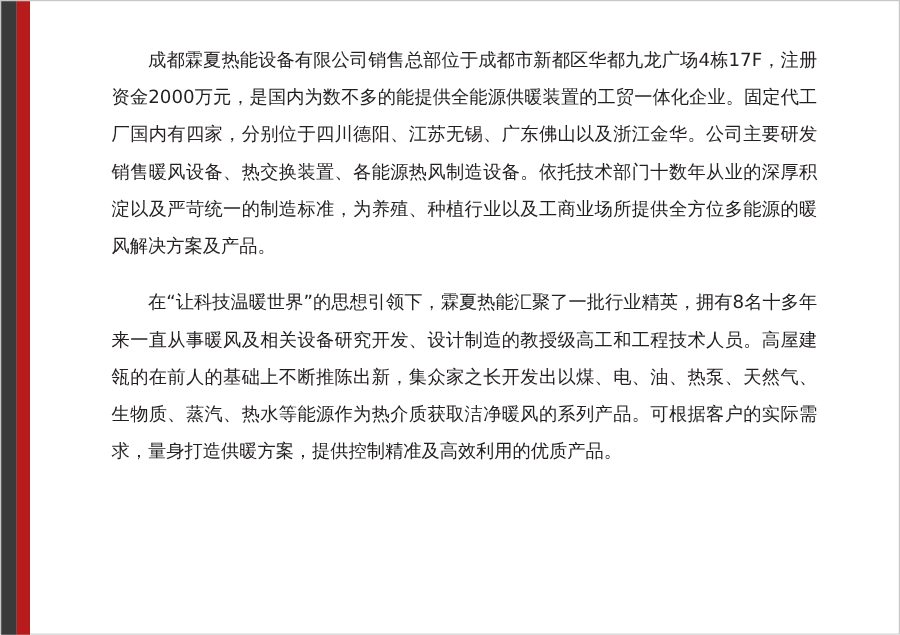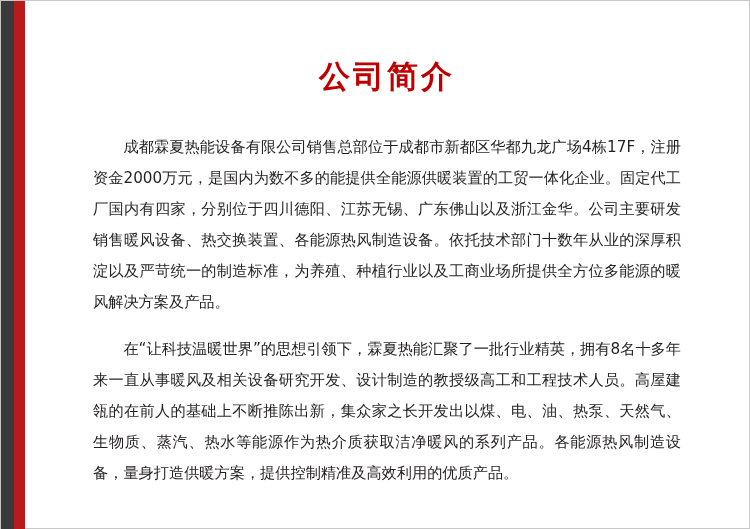--- a/index.html
+++ b/index.html
@@ -73,20 +73,19 @@
   }
 </style>
 </head>
 <body>
 
 <div class="page">
   <div class="accent-dark"></div>
   <div class="accent-red"></div>
 
   <div class="content">
-    <div class="title">公司简介</div>
 
     <div class="body-text">
       <p>成都霖夏热能设备有限公司销售总部位于成都市新都区华都九龙广场4栋17F，注册资金2000万元，是国内为数不多的能提供全能源供暖装置的工贸一体化企业。固定代工厂国内有四家，分别位于四川德阳、江苏无锡、广东佛山以及浙江金华。公司主要研发销售暖风设备、热交换装置、各能源热风制造设备。依托技术部门十数年从业的深厚积淀以及严苛统一的制造标准，为养殖、种植行业以及工商业场所提供全方位多能源的暖风解决方案及产品。</p>
-      <p>在“让科技温暖世界”的思想引领下，霖夏热能汇聚了一批行业精英，拥有8名十多年来一直从事暖风及相关设备研究开发、设计制造的教授级高工和工程技术人员。高屋建瓴的在前人的基础上不断推陈出新，集众家之长开发出以煤、电、油、热泵、天然气、生物质、蒸汽、热水等能源作为热介质获取洁净暖风的系列产品。各能源热风制造设备，量身打造供暖方案，提供控制精准及高效利用的优质产品。</p>
+      <p>在“让科技温暖世界”的思想引领下，霖夏热能汇聚了一批行业精英，拥有8名十多年来一直从事暖风及相关设备研究开发、设计制造的教授级高工和工程技术人员。高屋建瓴的在前人的基础上不断推陈出新，集众家之长开发出以煤、电、油、热泵、天然气、生物质、蒸汽、热水等能源作为热介质获取洁净暖风的系列产品。可根据客户的实际需求，量身打造供暖方案，提供控制精准及高效利用的优质产品。</p>
     </div>
   </div>
 </div>
 
 </body></html>

